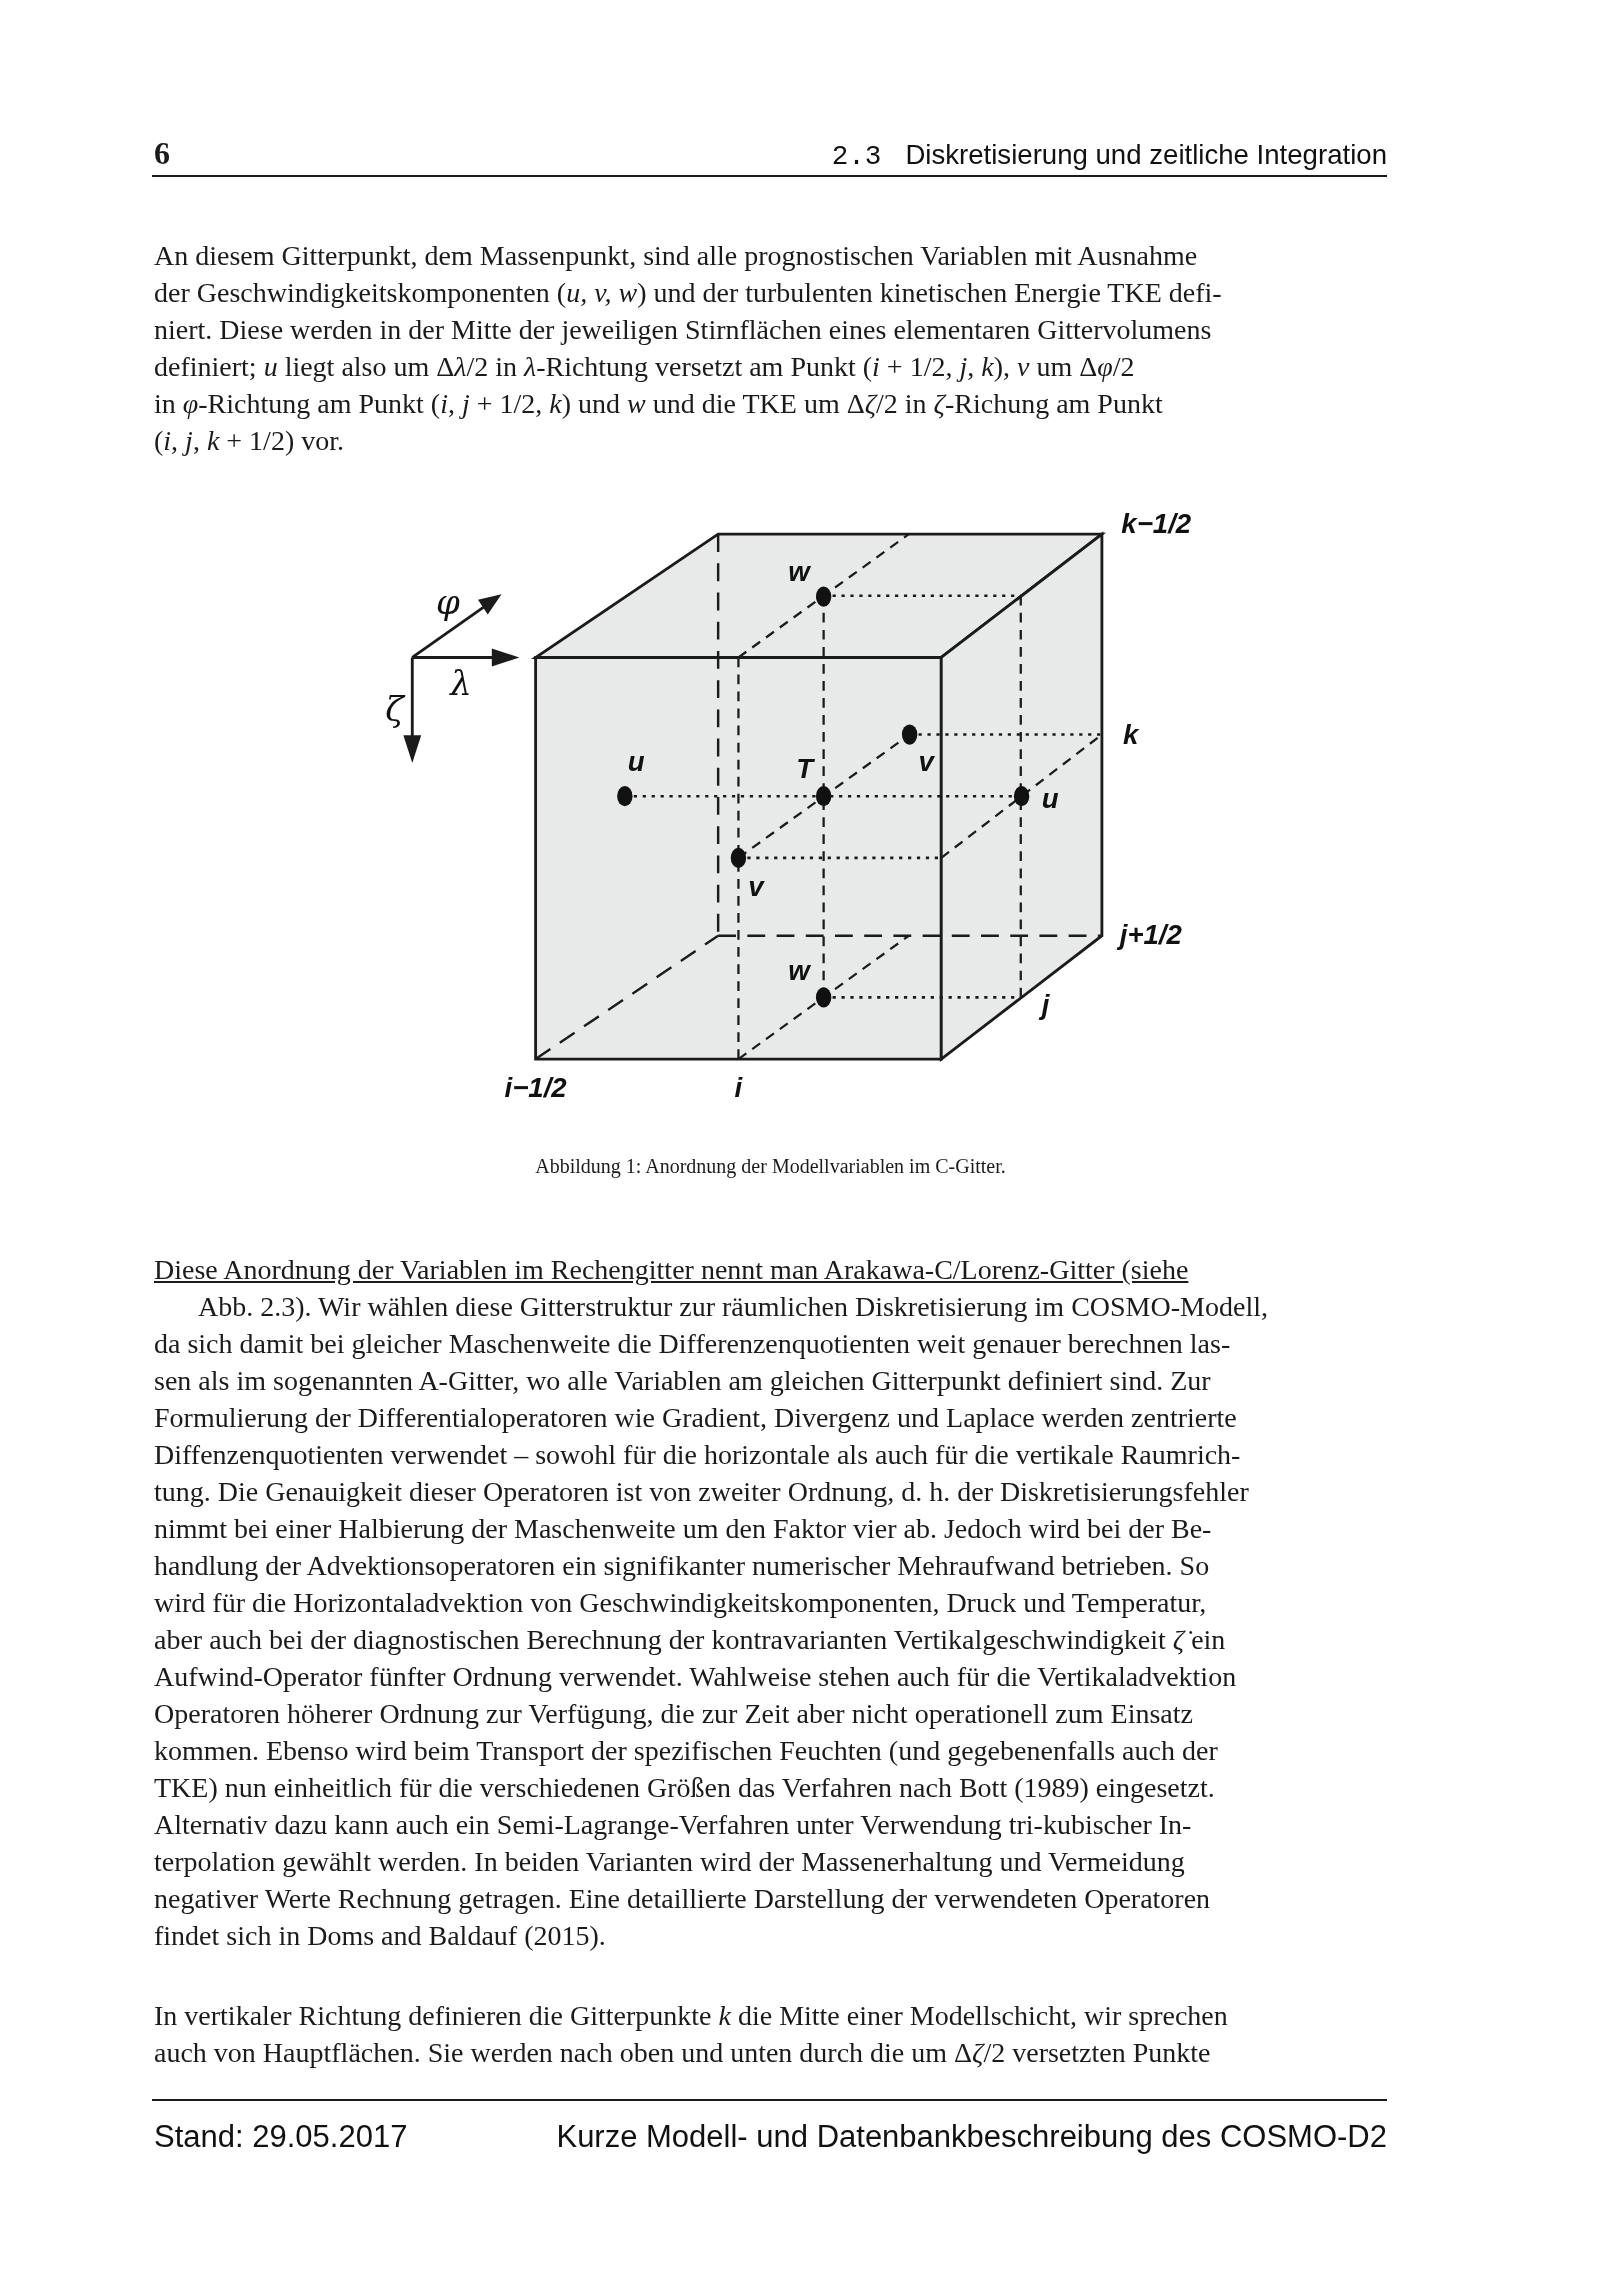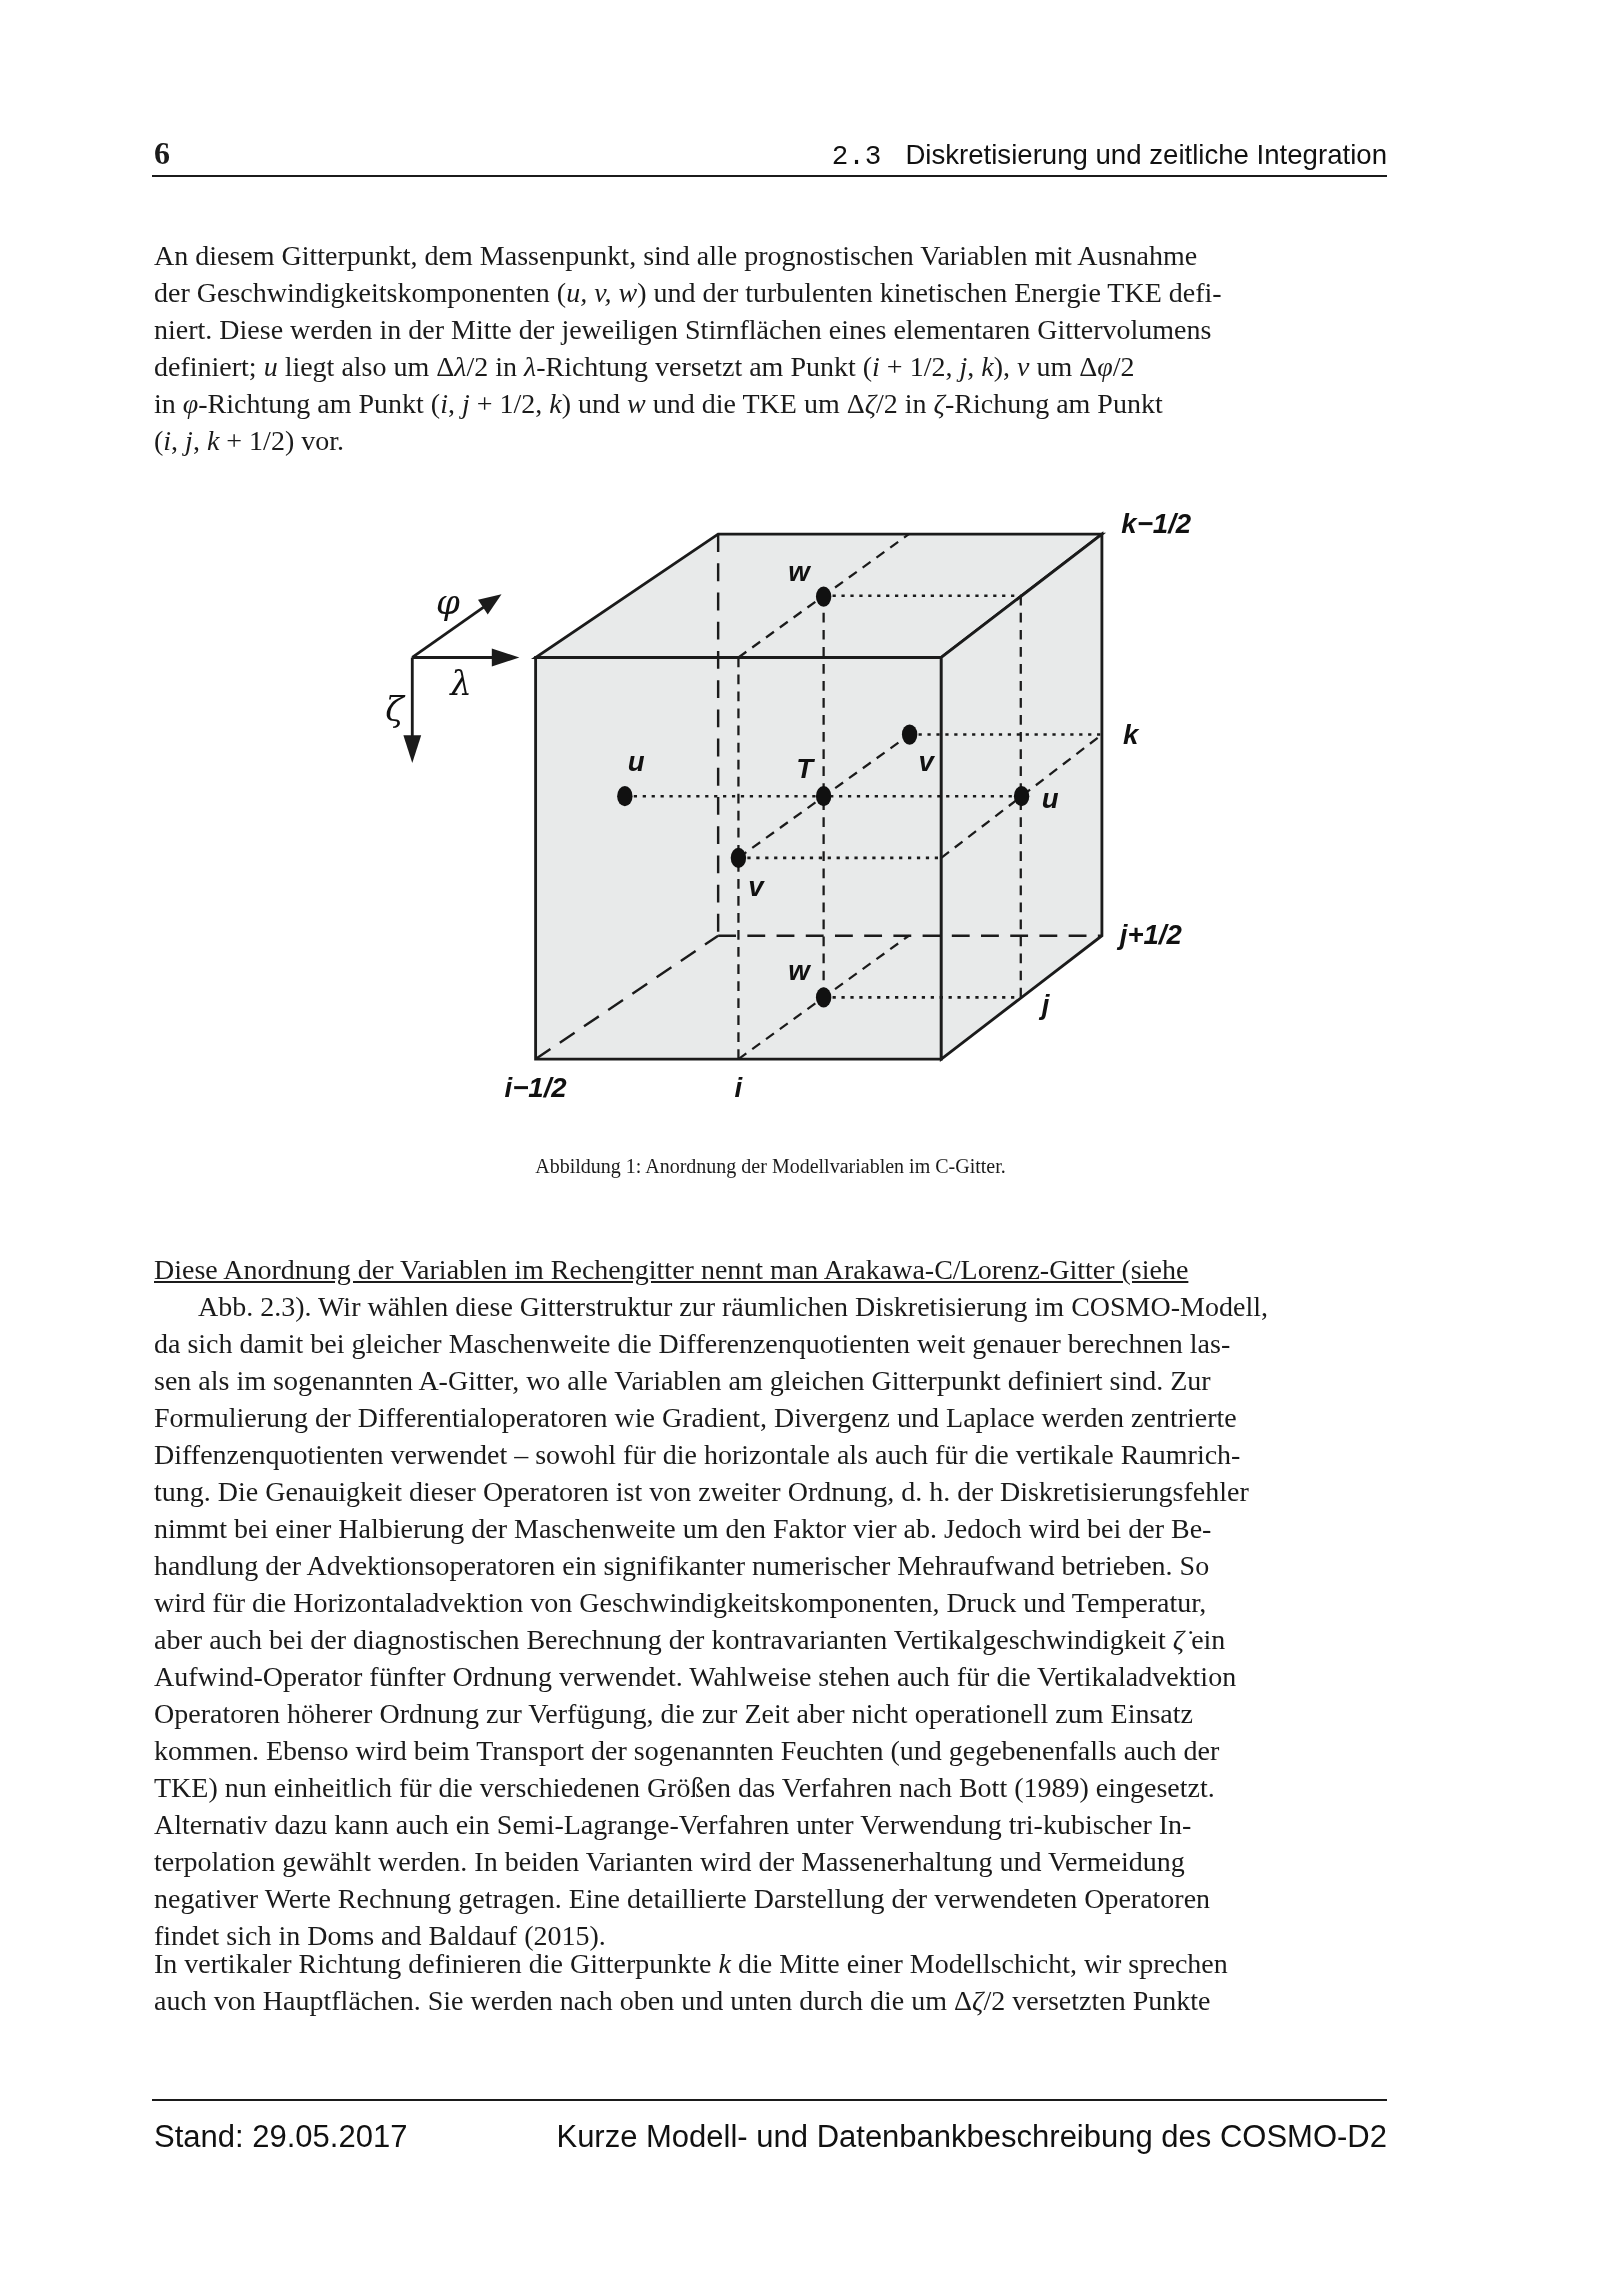--- a/index.html
+++ b/index.html
@@ -20,21 +20,21 @@
   .header-right { font-family: "Liberation Sans", sans-serif; font-size: 27.6px; color:#111; }
   .header-right .sec-no { margin-right: 24px; font-family: Liberation Mono, monospace; }
   .rule { position: absolute; left: 152px; width: 1235px; height: 0; border-top: 2.4px solid #1b1b1b; }
   .rule.header { top: 175px; }
   .rule.footer { top: 2099px; }
 
   
   .para { position: absolute; left: 154px; width: 1233px; font-size: 28px; }
   .para.p1 { top: 237px; }
   .para.p2 { top: 1251px; }
-  .para.p3 { top: 1945px; }
+  .para.p3 { top: 1997px; }
   .tline { line-height: 37px; height: 37px; white-space: nowrap; }
 
   .caption {
     position: absolute; left: 154px; top: 1155px; width: 1233px;
     text-align: center; font-size: 20px;
   }
 
   
   .figure-wrap { position: absolute; left: 349px; top: 487px; width: 860px; height: 633px; }
   svg text { fill: #111; }
@@ -149,21 +149,21 @@
       <div class="tline" style="word-spacing: 0px;">sen als im sogenannten A-Gitter, wo alle Variablen am gleichen Gitterpunkt definiert sind. Zur</div>
       <div class="tline" style="word-spacing: 0px;">Formulierung der Differentialoperatoren wie Gradient, Divergenz und Laplace werden zentrierte</div>
       <div class="tline" style="word-spacing: 0px;">Diffenzenquotienten verwendet – sowohl für die horizontale als auch für die vertikale Raumrich-</div>
       <div class="tline" style="word-spacing: 0px;">tung. Die Genauigkeit dieser Operatoren ist von zweiter Ordnung, d. h. der Diskretisierungsfehler</div>
       <div class="tline" style="word-spacing: 0px;">nimmt bei einer Halbierung der Maschenweite um den Faktor vier ab. Jedoch wird bei der Be-</div>
       <div class="tline" style="word-spacing: 0px;">handlung der Advektionsoperatoren ein signifikanter numerischer Mehraufwand betrieben. So</div>
       <div class="tline" style="word-spacing: 0px;">wird für die Horizontaladvektion von Geschwindigkeitskomponenten, Druck und Temperatur,</div>
       <div class="tline" style="word-spacing: 0px;">aber auch bei der diagnostischen Berechnung der kontravarianten Vertikalgeschwindigkeit <i>ζ̇</i> ein</div>
       <div class="tline" style="word-spacing: 0px;">Aufwind-Operator fünfter Ordnung verwendet. Wahlweise stehen auch für die Vertikaladvektion</div>
       <div class="tline" style="word-spacing: 0px;">Operatoren höherer Ordnung zur Verfügung, die zur Zeit aber nicht operationell zum Einsatz</div>
-      <div class="tline" style="word-spacing: 0px;">kommen. Ebenso wird beim Transport der sogenannten Feuchten (und gegebenenfalls auch der</div>
+      <div class="tline" style="word-spacing: 0px;">kommen. Ebenso wird beim Transport der spezifischen Feuchten (und gegebenenfalls auch der</div>
       <div class="tline" style="word-spacing: 0px;">TKE) nun einheitlich für die verschiedenen Größen das Verfahren nach Bott (1989) eingesetzt.</div>
       <div class="tline" style="word-spacing: 0px;">Alternativ dazu kann auch ein Semi-Lagrange-Verfahren unter Verwendung tri-kubischer In-</div>
       <div class="tline" style="word-spacing: 0px;">terpolation gewählt werden. In beiden Varianten wird der Massenerhaltung und Vermeidung</div>
       <div class="tline" style="word-spacing: 0px;">negativer Werte Rechnung getragen. Eine detaillierte Darstellung der verwendeten Operatoren</div>
       <div class="tline">findet sich in Doms and Baldauf (2015).</div>
     </div>
 
   <div class="para p3">
       <div class="tline" style="word-spacing: 0px;">In vertikaler Richtung definieren die Gitterpunkte <i>k</i> die Mitte einer Modellschicht, wir sprechen</div>
       <div class="tline" style="word-spacing: 0px;">auch von Hauptflächen. Sie werden nach oben und unten durch die um Δ<i>ζ</i>/2 versetzten Punkte</div>

